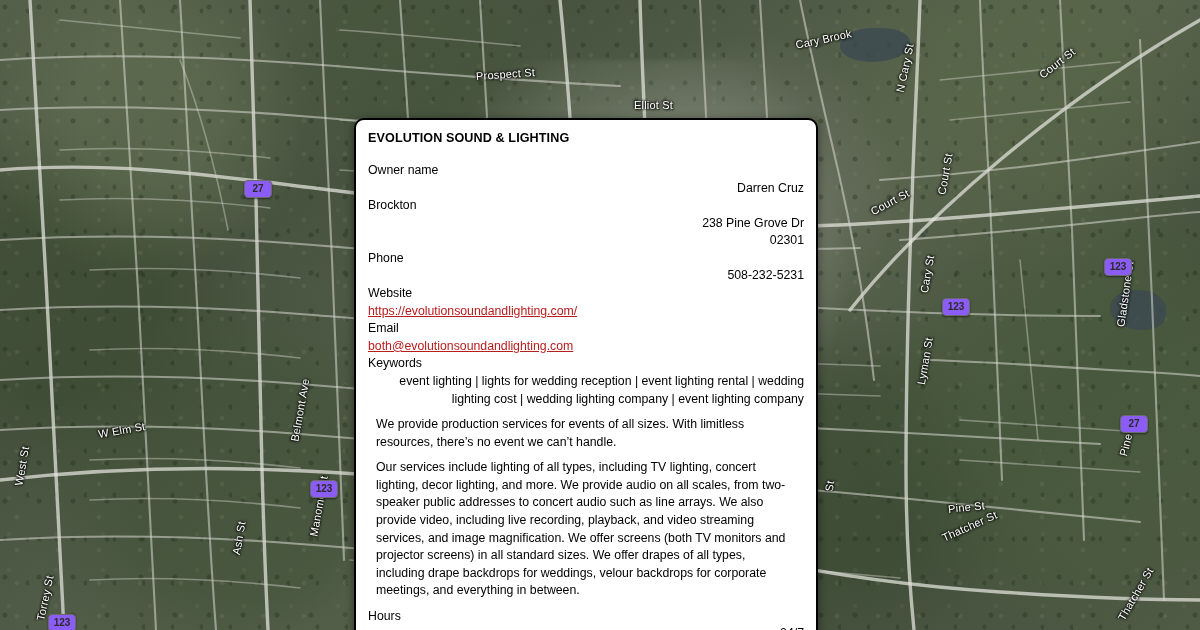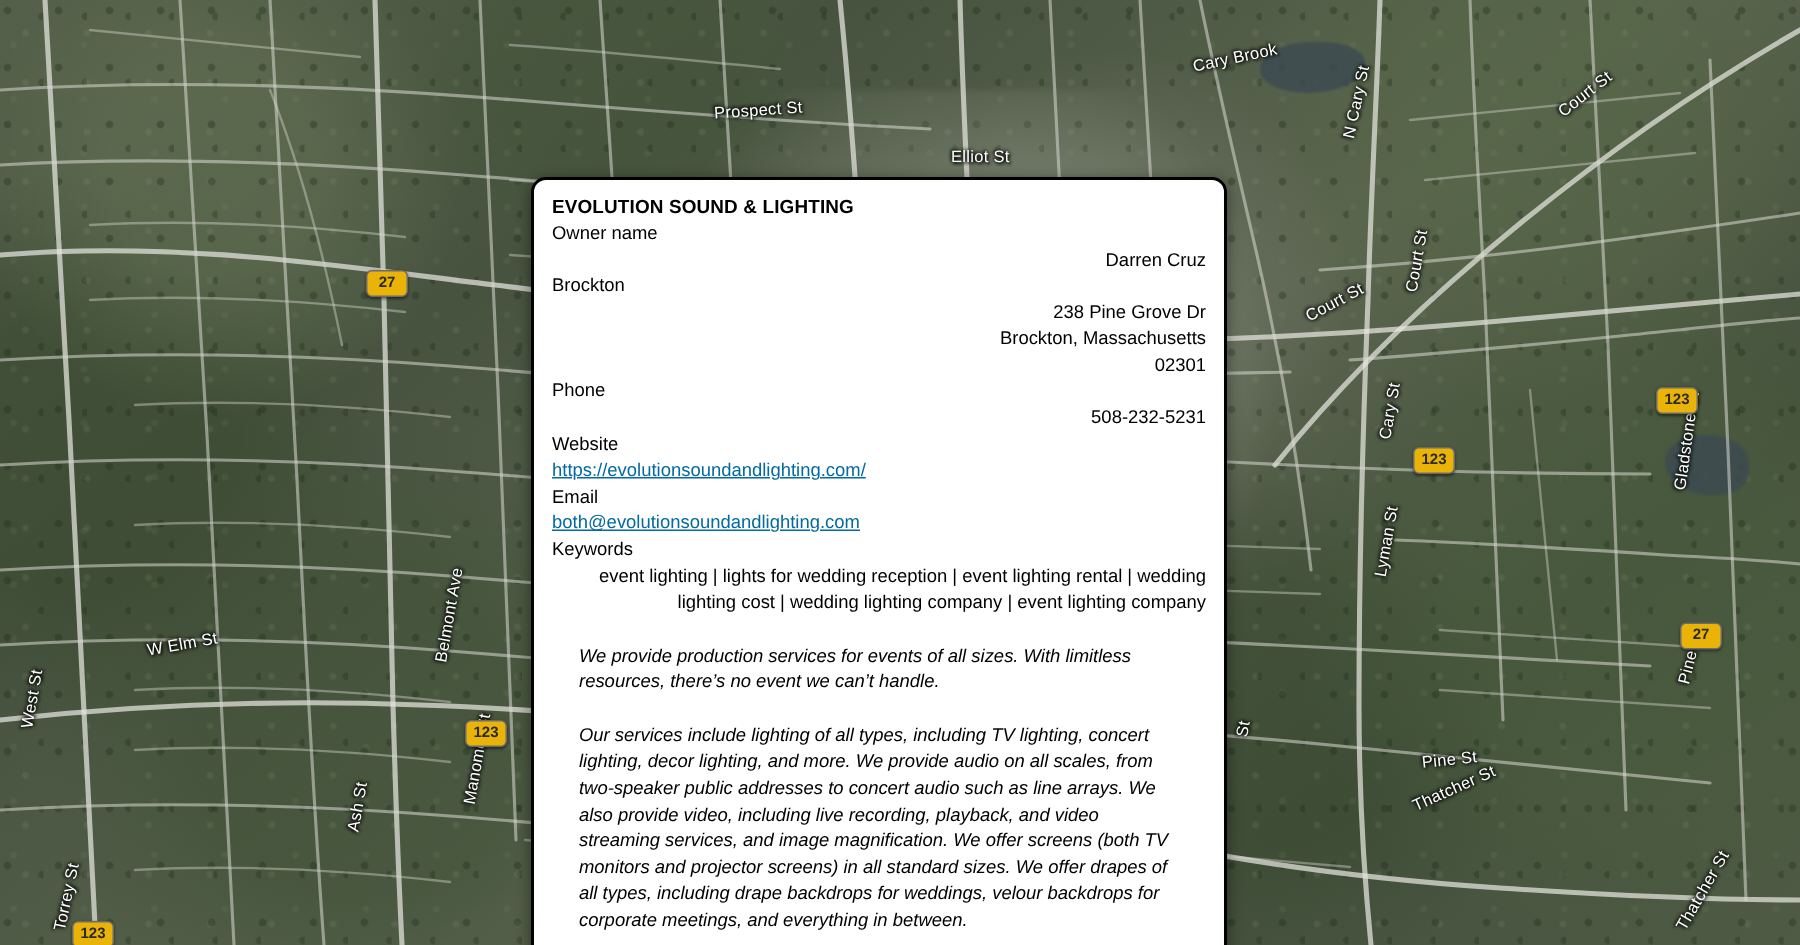--- a/index.html
+++ b/index.html
@@ -107,21 +107,21 @@
       0 0 3px rgba(0,0,0,0.95),
       1px 1px 2px rgba(0,0,0,0.9),
       -1px -1px 2px rgba(0,0,0,0.8);
     white-space: nowrap;
     letter-spacing: 0.2px;
     pointer-events: none;
   }
   
   .shield {
     position: absolute;
-    background: #eab308;
+    background: #8b5cf6;
     border: 1px solid #6b6b6b;
     border-radius: 4px;
     color: #2b2b2b;
     font-size: 10px;
     font-weight: bold;
     line-height: 15px;
     height: 16px;
     min-width: 20px;
     text-align: center;
     padding: 0 3px;
@@ -142,30 +142,30 @@
     box-shadow: 0 2px 10px rgba(0,0,0,0.45);
     color: #000000;
     font-size: 12.3px;
     line-height: 1.43;
     font-family: "Liberation Sans", sans-serif;
   }
   .biz-title {
     font-weight: bold;
     font-size: 12.6px;
     letter-spacing: 0.1px;
-    margin-bottom: 0;
+    margin-bottom: 15px;
   }
   .field-label { display: block; }
   .field-value { display: block; text-align: right; }
   .card-link {
-    color: #0369a1;
+    color: #b91c1c;
     display: block;
     word-break: break-all;
   }
-  .desc-p { margin: 18px; font-style: italic; }
+  .desc-p { margin: 8px; }
 </style>
 </head>
 <body>
 
 <div class="map-stage">
 
   <div class="map-base"></div>
   <div class="map-texture"></div>
   <div class="urban-patch"></div>
   <div class="urban-patch-2"></div>
@@ -270,21 +270,20 @@
   <div class="shield" style="left:48px; top:614px;">123</div>
 
   <div class="info-card">
     <div class="biz-title">EVOLUTION SOUND &amp; LIGHTING</div>
 
     <span class="field-label">Owner name</span>
     <span class="field-value">Darren Cruz</span>
 
     <span class="field-label">Brockton</span>
     <span class="field-value">238 Pine Grove Dr</span>
-    <span class="field-value">Brockton, Massachusetts</span>
     <span class="field-value">02301</span>
 
     <span class="field-label">Phone</span>
     <span class="field-value">508-232-5231</span>
 
     <span class="field-label">Website</span>
     <a class="card-link" href="#">https://evolutionsoundandlighting.com/</a>
 
     <span class="field-label">Email</span>
     <a class="card-link" href="#">both@evolutionsoundandlighting.com</a>

